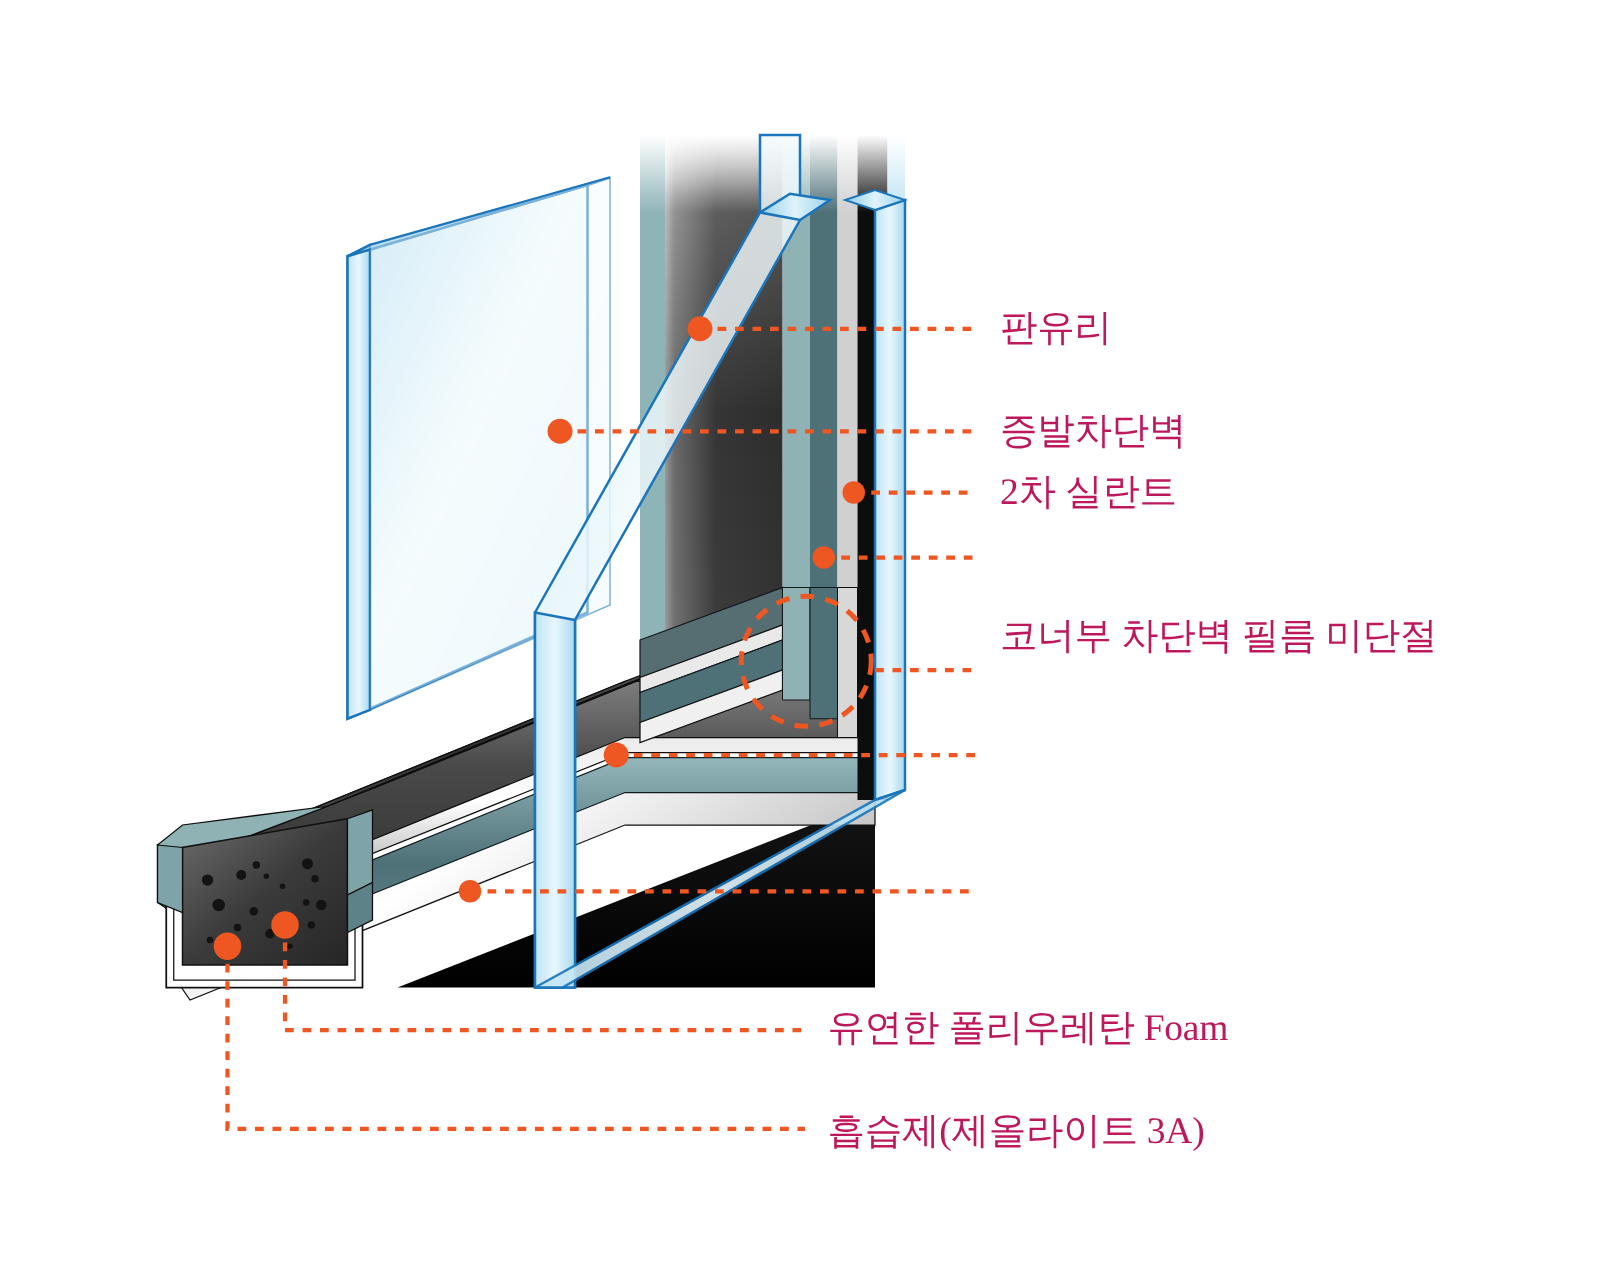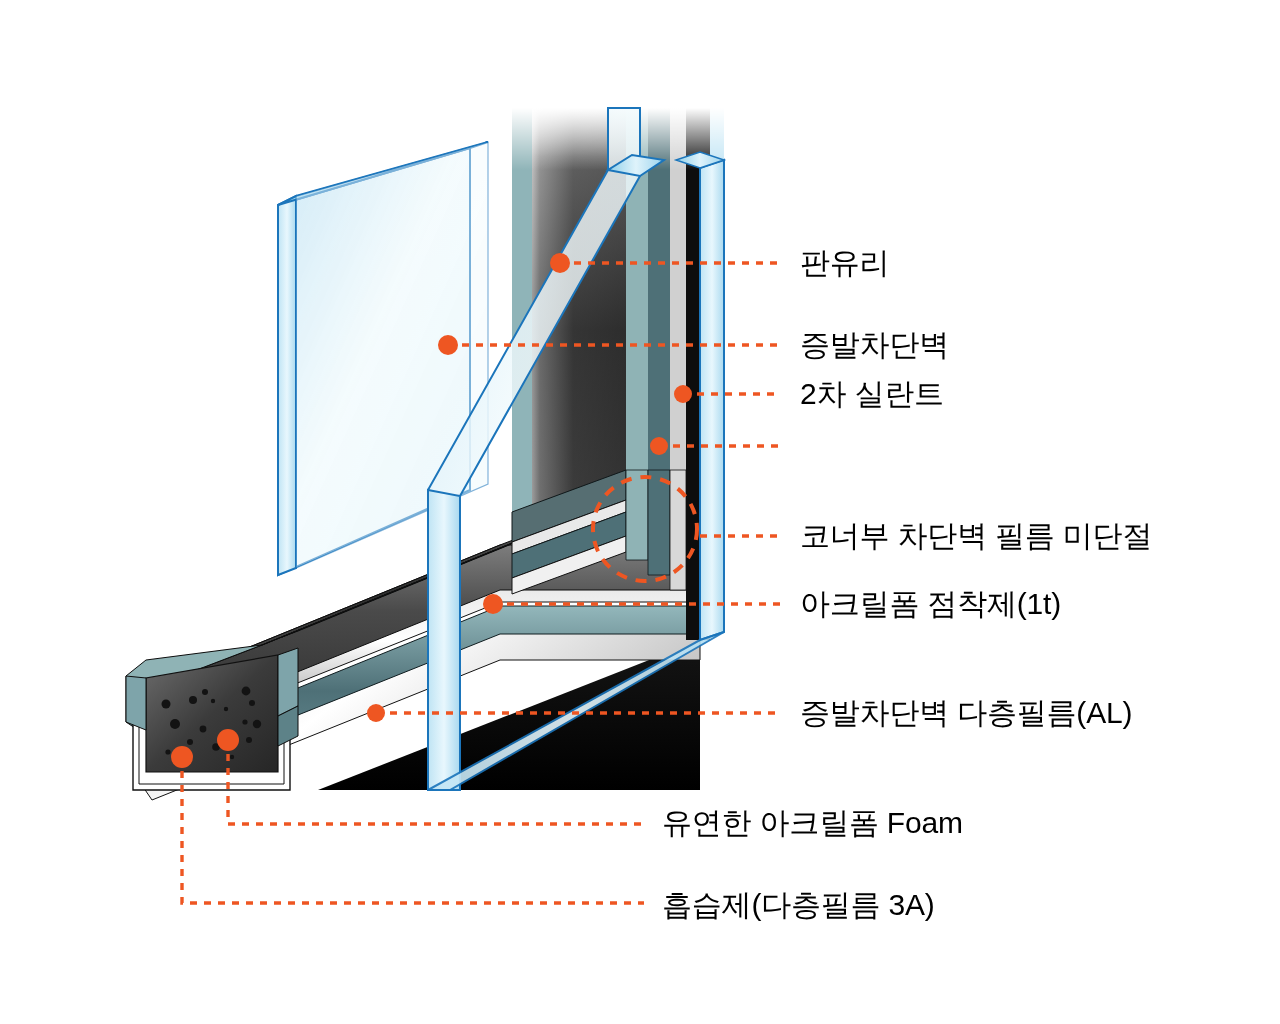--- a/index.html
+++ b/index.html
@@ -7,25 +7,26 @@
   body{
     width:1280px;height:1024px;overflow:hidden;
     font-family:"Liberation Sans","DejaVu Sans",sans-serif;
     position:relative;
   }
   #stage{position:absolute;left:0;top:0;width:1280px;height:1024px;}
   #art{position:absolute;left:0;top:0;}
   .labels{position:absolute;left:0;top:0;width:1280px;height:1024px;pointer-events:none;}
   .lbl{
     position:absolute;
-    color:#000000;
+    color:#be185d;
     font-size:30px;
     line-height:1;
     white-space:nowrap;
     letter-spacing:-0.2px;
+    font-family:Liberation Serif, serif;
   }
 </style>
 </head>
 <body>
 
 <div id="stage">
 
   <svg id="art" width="1280" height="1024" viewBox="0 0 1280 1024">
     <defs>
       <linearGradient id="gAir" x1="0" y1="0" x2="1" y2="0">
@@ -239,20 +240,18 @@
       <circle cx="376" cy="713" r="9"></circle>
       <circle cx="228" cy="740" r="11"></circle>
       <circle cx="182" cy="757" r="11"></circle>
     </g>
   </svg>
 
   <div class="labels">
     <div class="lbl" style="left:800px;top:248px">판유리</div>
     <div class="lbl" style="left:800px;top:330px">증발차단벽</div>
     <div class="lbl" style="left:800px;top:379px">2차 실란트</div>
-    <div class="lbl" style="left:800px;top:521px">코너부 차단벽 필름 미단절</div>
-    <div class="lbl" style="left:800px;top:589px">아크릴폼 점착제(1t)</div>
-    <div class="lbl" style="left:800px;top:698px">증발차단벽 다층필름(AL)</div>
-    <div class="lbl" style="left:662px;top:808px">유연한 아크릴폼 Foam</div>
-    <div class="lbl" style="left:662px;top:890px">흡습제(다층필름 3A)</div>
+    <div class="lbl" style="left:800px;top:494px">코너부 차단벽 필름 미단절</div>
+    <div class="lbl" style="left:662px;top:808px">유연한 폴리우레탄 Foam</div>
+    <div class="lbl" style="left:662px;top:890px">흡습제(제올라이트 3A)</div>
   </div>
 
 </div>
 
 </body></html>

